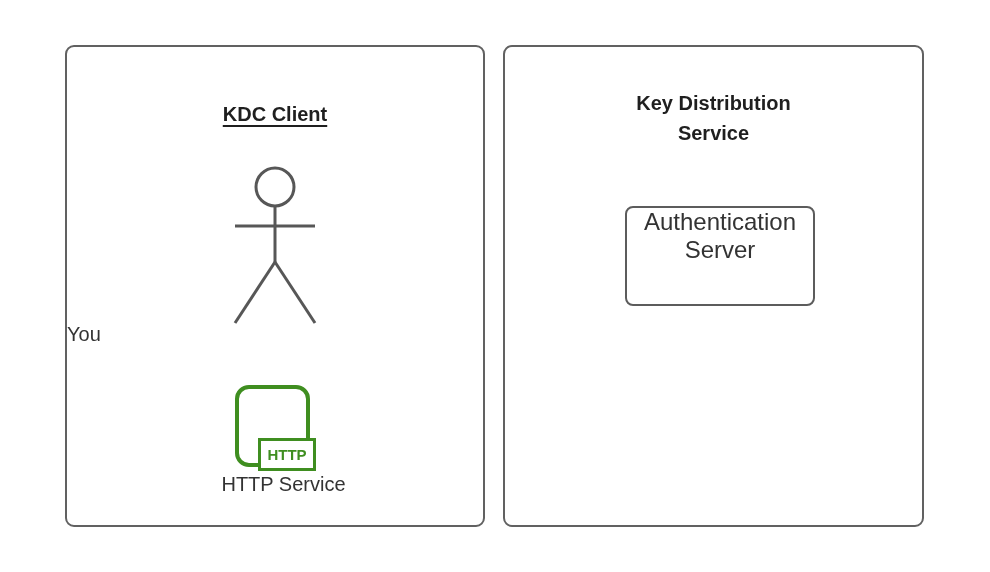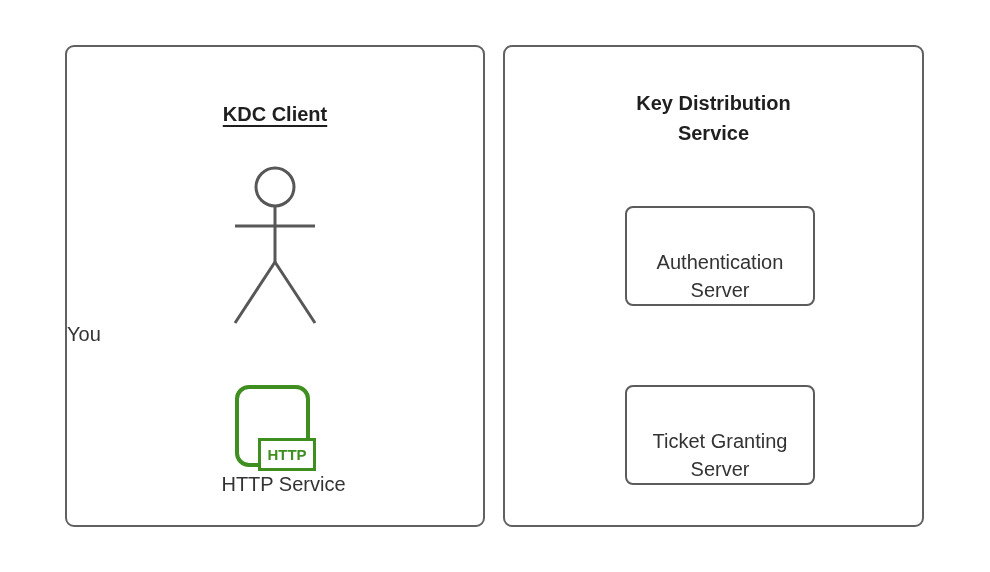--- a/index.html
+++ b/index.html
@@ -88,23 +88,23 @@
     padding-left:17px;
   }
   .server-box{
     position:absolute;
     left:120px;
     width:190px;height:100px;
     border:2px solid var(--box-border);
     border-radius:8px;
     background:var(--bg);
     box-sizing:border-box;
-    display:flex;align-items:flex-end;justify-content:center;
+    display:flex;align-items:flex-start;justify-content:center;
     text-align:center;
-    font-size:20px;
+    font-size:24px;
     line-height:28px;
     color:var(--text-body);
     padding:0 14px;
   }
   .server-box.auth{top:159px;}
   .server-box.tgs{top:338px;}
 </style>
 </head>
 <body>
 
@@ -131,18 +131,15 @@
 
   <div class="panel right">
     <div class="panel-title">
       <span class="title-inner">Key Distribution Service</span>
     </div>
 
     <div class="server-box auth">
       <span>Authentication Server</span>
     </div>
 
-    <div class="server-box tgs">
-      <span>Ticket Granting Server</span>
-    </div>
   </div>
 
 </div>
 
 </body></html>

